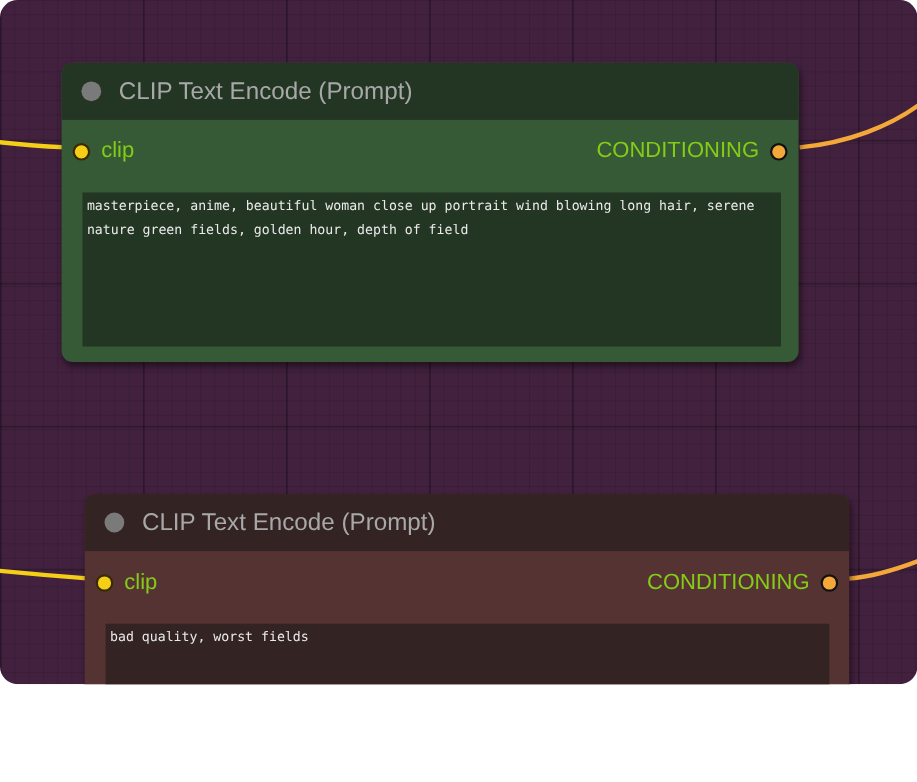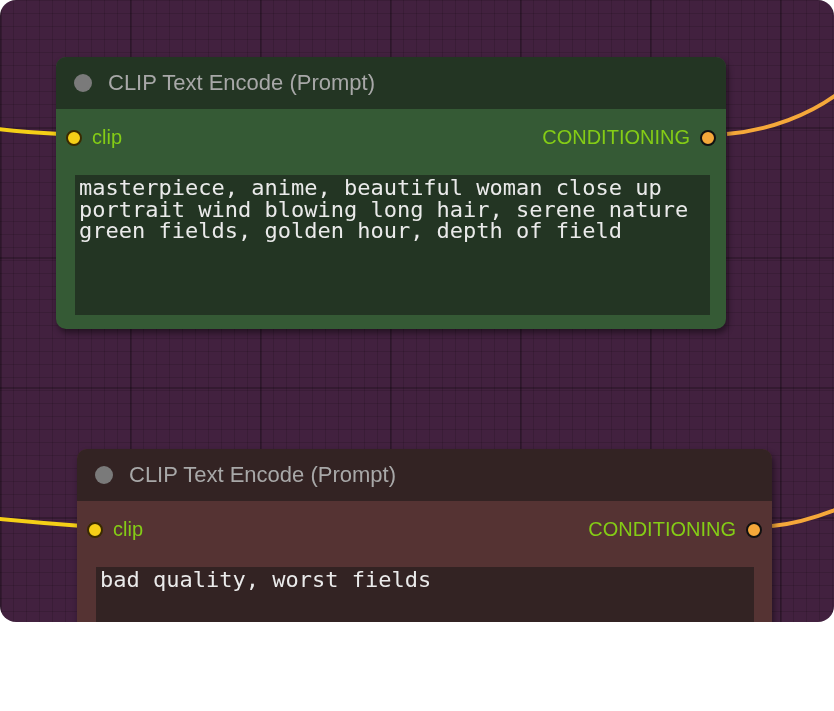--- a/index.html
+++ b/index.html
@@ -31,21 +31,21 @@
     width: 18px; height: 18px; border-radius: 50%; background: #7a7a7a;
     margin-left: 18px; margin-right: 16px;
   }
   .slot-row { position: absolute; left: 0; right: 0; display: flex; align-items: flex-end; justify-content: space-between; font-size: 20px; color: #84cc16; }
   .slot { display: flex; align-items: center; }
   .slot-dot { width: 12px; height: 12px; border-radius: 50%; border: 2px solid #111; box-sizing: content-box; }
   .slot-in .slot-dot { background: #f5cf17; margin-left: 10px; margin-right: 10px; border-color: #3a2a00; }
   .slot-out .slot-dot { background: #f5a83a; margin-left: 10px; margin-right: 10px; }
   .textarea {
     position: absolute; box-sizing: border-box;
-    font-family: "DejaVu Sans Mono", monospace; font-size: 22px; line-height: 21.5px;
+    font-family: "DejaVu Sans Mono", monospace; font-size: 12px; line-height: 21.5px;
     color: #eaeaea; padding: 2px 4px; white-space: pre-wrap; word-wrap: break-word;
     border: none; outline: none; resize: none; margin: 0; overflow: hidden;
   }
   
   #node1 { left: 56px; top: 57px; width: 670px; height: 272px; background: #355a35; }
   #node1 .node-title { height: 52px; background: #233523; }
   #node1 .slot-row { top: 64px; height: 28px; }
   #node1 .textarea { left: 19px; top: 118px; width: 635px; height: 140px; background: #233523; }
   
   #node2 { left: 77px; top: 449px; width: 695px; height: 189px; background: #553333; }

